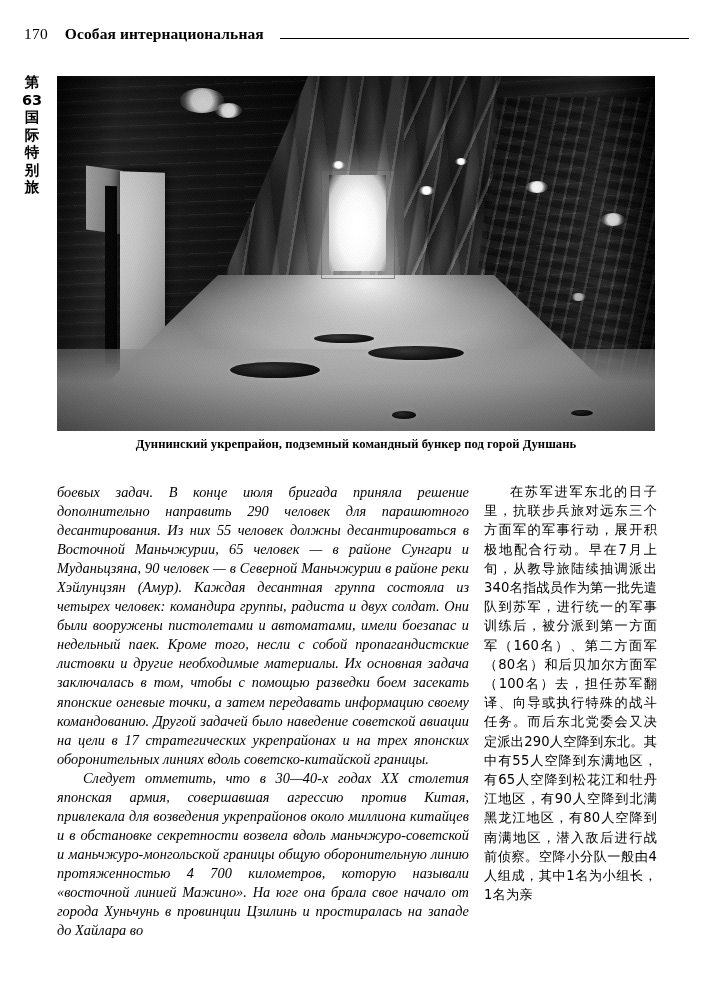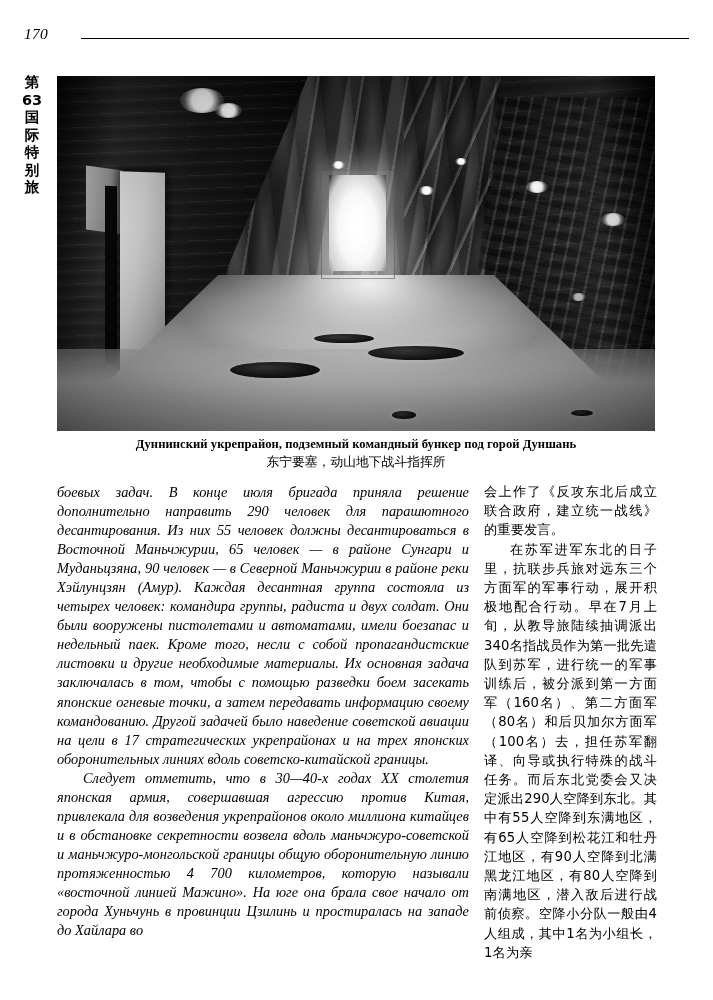--- a/index.html
+++ b/index.html
@@ -21,21 +21,20 @@
   .running-head {
     position: absolute;
     left: 24px;
     top: 22px;
     width: 665px;
     height: 24px;
     display: flex;
     align-items: center;
   }
   .folio {
-    font-style: italic;
     font-size: 15.5px;
     letter-spacing: 0.2px;
     margin-right: 17px;
     white-space: nowrap;
   }
   .head-title {
     font-weight: bold;
     font-size: 15.5px;
     letter-spacing: 0.1px;
     white-space: nowrap;
@@ -279,20 +278,21 @@
     letter-spacing: 0.15px;
   }
   .col-zh p { margin: 0; }
   .col-zh p.indent { text-indent: 26px; }
 </style>
 </head>
 <body>
 
 <div class="running-head">
   <div class="folio">170</div>
+  <div class="head-title">Особая интернациональная</div>
   <div class="head-rule"></div>
 </div>
 
 <div class="side-tab">
   <span>第</span>
   <span>63</span>
   <span>国</span>
   <span>际</span>
   <span>特</span>
   <span>别</span>
@@ -327,28 +327,26 @@
     <div class="lamp lp6"></div>
     <div class="lamp lp7"></div>
     <div class="lamp lp8"></div>
     <div class="vignette"></div>
     <div class="grain"></div>
   </div>
 </div>
 
 <div class="caption">
   <div class="caption-ru">Дуннинский укрепрайон, подземный командный бункер под горой Дуншань</div>
-  <div class="caption-zh">东宁要塞，动山地下战斗指挥所</div>
 </div>
 
 <div class="cols">
 
   <div class="col-ru">
     <p>боевых задач. В конце июля бригада приняла решение дополнительно направить 290 человек для парашютного десантирования. Из них 55 человек должны десантироваться в Восточной Маньчжурии, 65 человек — в районе Сунгари и Муданьцзяна, 90 человек — в Северной Маньчжурии в районе реки Хэйлунцзян (Амур). Каждая десантная группа состояла из четырех человек: командира группы, радиста и двух солдат. Они были вооружены пистолетами и автоматами, имели боезапас и недельный паек. Кроме того, несли с собой пропагандистские листовки и другие необходимые материалы. Их основная задача заключалась в том, чтобы с помощью разведки боем засекать японские огневые точки, а затем передавать информацию своему командованию. Другой задачей было наведение советской авиации на цели в 17 стратегических укрепрайонах и на трех японских оборонительных линиях вдоль советско-китайской границы.</p>
     <p class="indent">Следует отметить, что в 30—40-х годах XX столетия японская армия, совершавшая агрессию против Китая, привлекала для возведения укрепрайонов около миллиона китайцев и в обстановке секретности возвела вдоль маньчжуро-советской и маньчжуро-монгольской границы общую оборонительную линию протяженностью 4 700 километров, которую называли «восточной линией Мажино». На юге она брала свое начало от города Хуньчунь в провинции Цзилинь и простиралась на западе до Хайлара во</p>
   </div>
 
   <div class="col-zh">
-    <p>会上作了《反攻东北后成立联合政府，建立统一战线》的重要发言。</p>
     <p class="indent">在苏军进军东北的日子里，抗联步兵旅对远东三个方面军的军事行动，展开积极地配合行动。早在7月上旬，从教导旅陆续抽调派出340名指战员作为第一批先遣队到苏军，进行统一的军事训练后，被分派到第一方面军（160名）、第二方面军（80名）和后贝加尔方面军（100名）去，担任苏军翻译、向导或执行特殊的战斗任务。而后东北党委会又决定派出290人空降到东北。其中有55人空降到东满地区，有65人空降到松花江和牡丹江地区，有90人空降到北满黑龙江地区，有80人空降到南满地区，潜入敌后进行战前侦察。空降小分队一般由4人组成，其中1名为小组长，1名为亲</p>
   </div>
 
 </div>
 
 </body></html>

